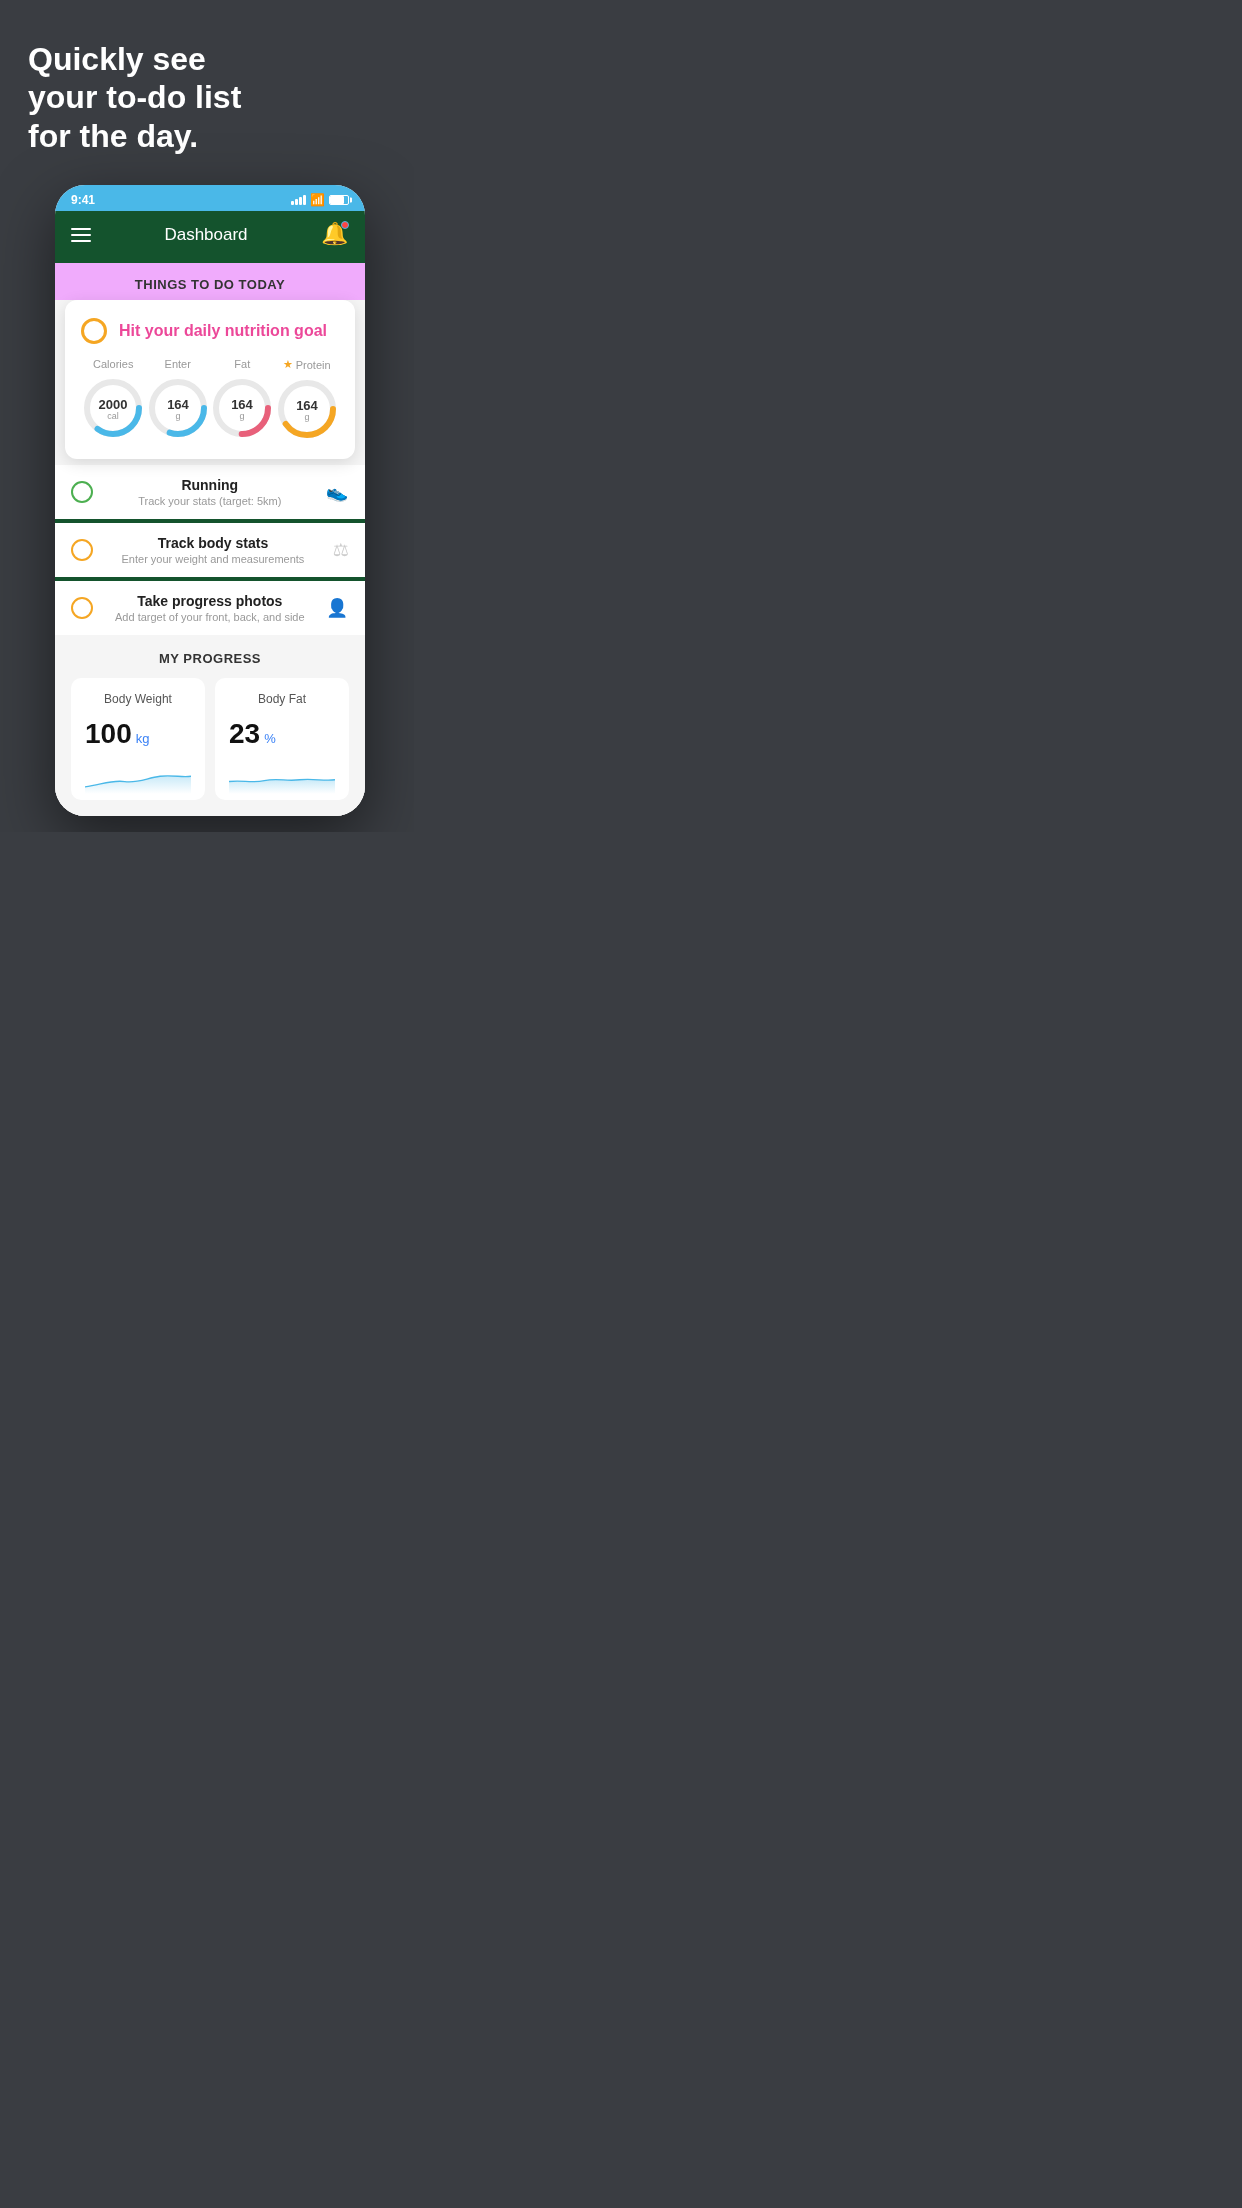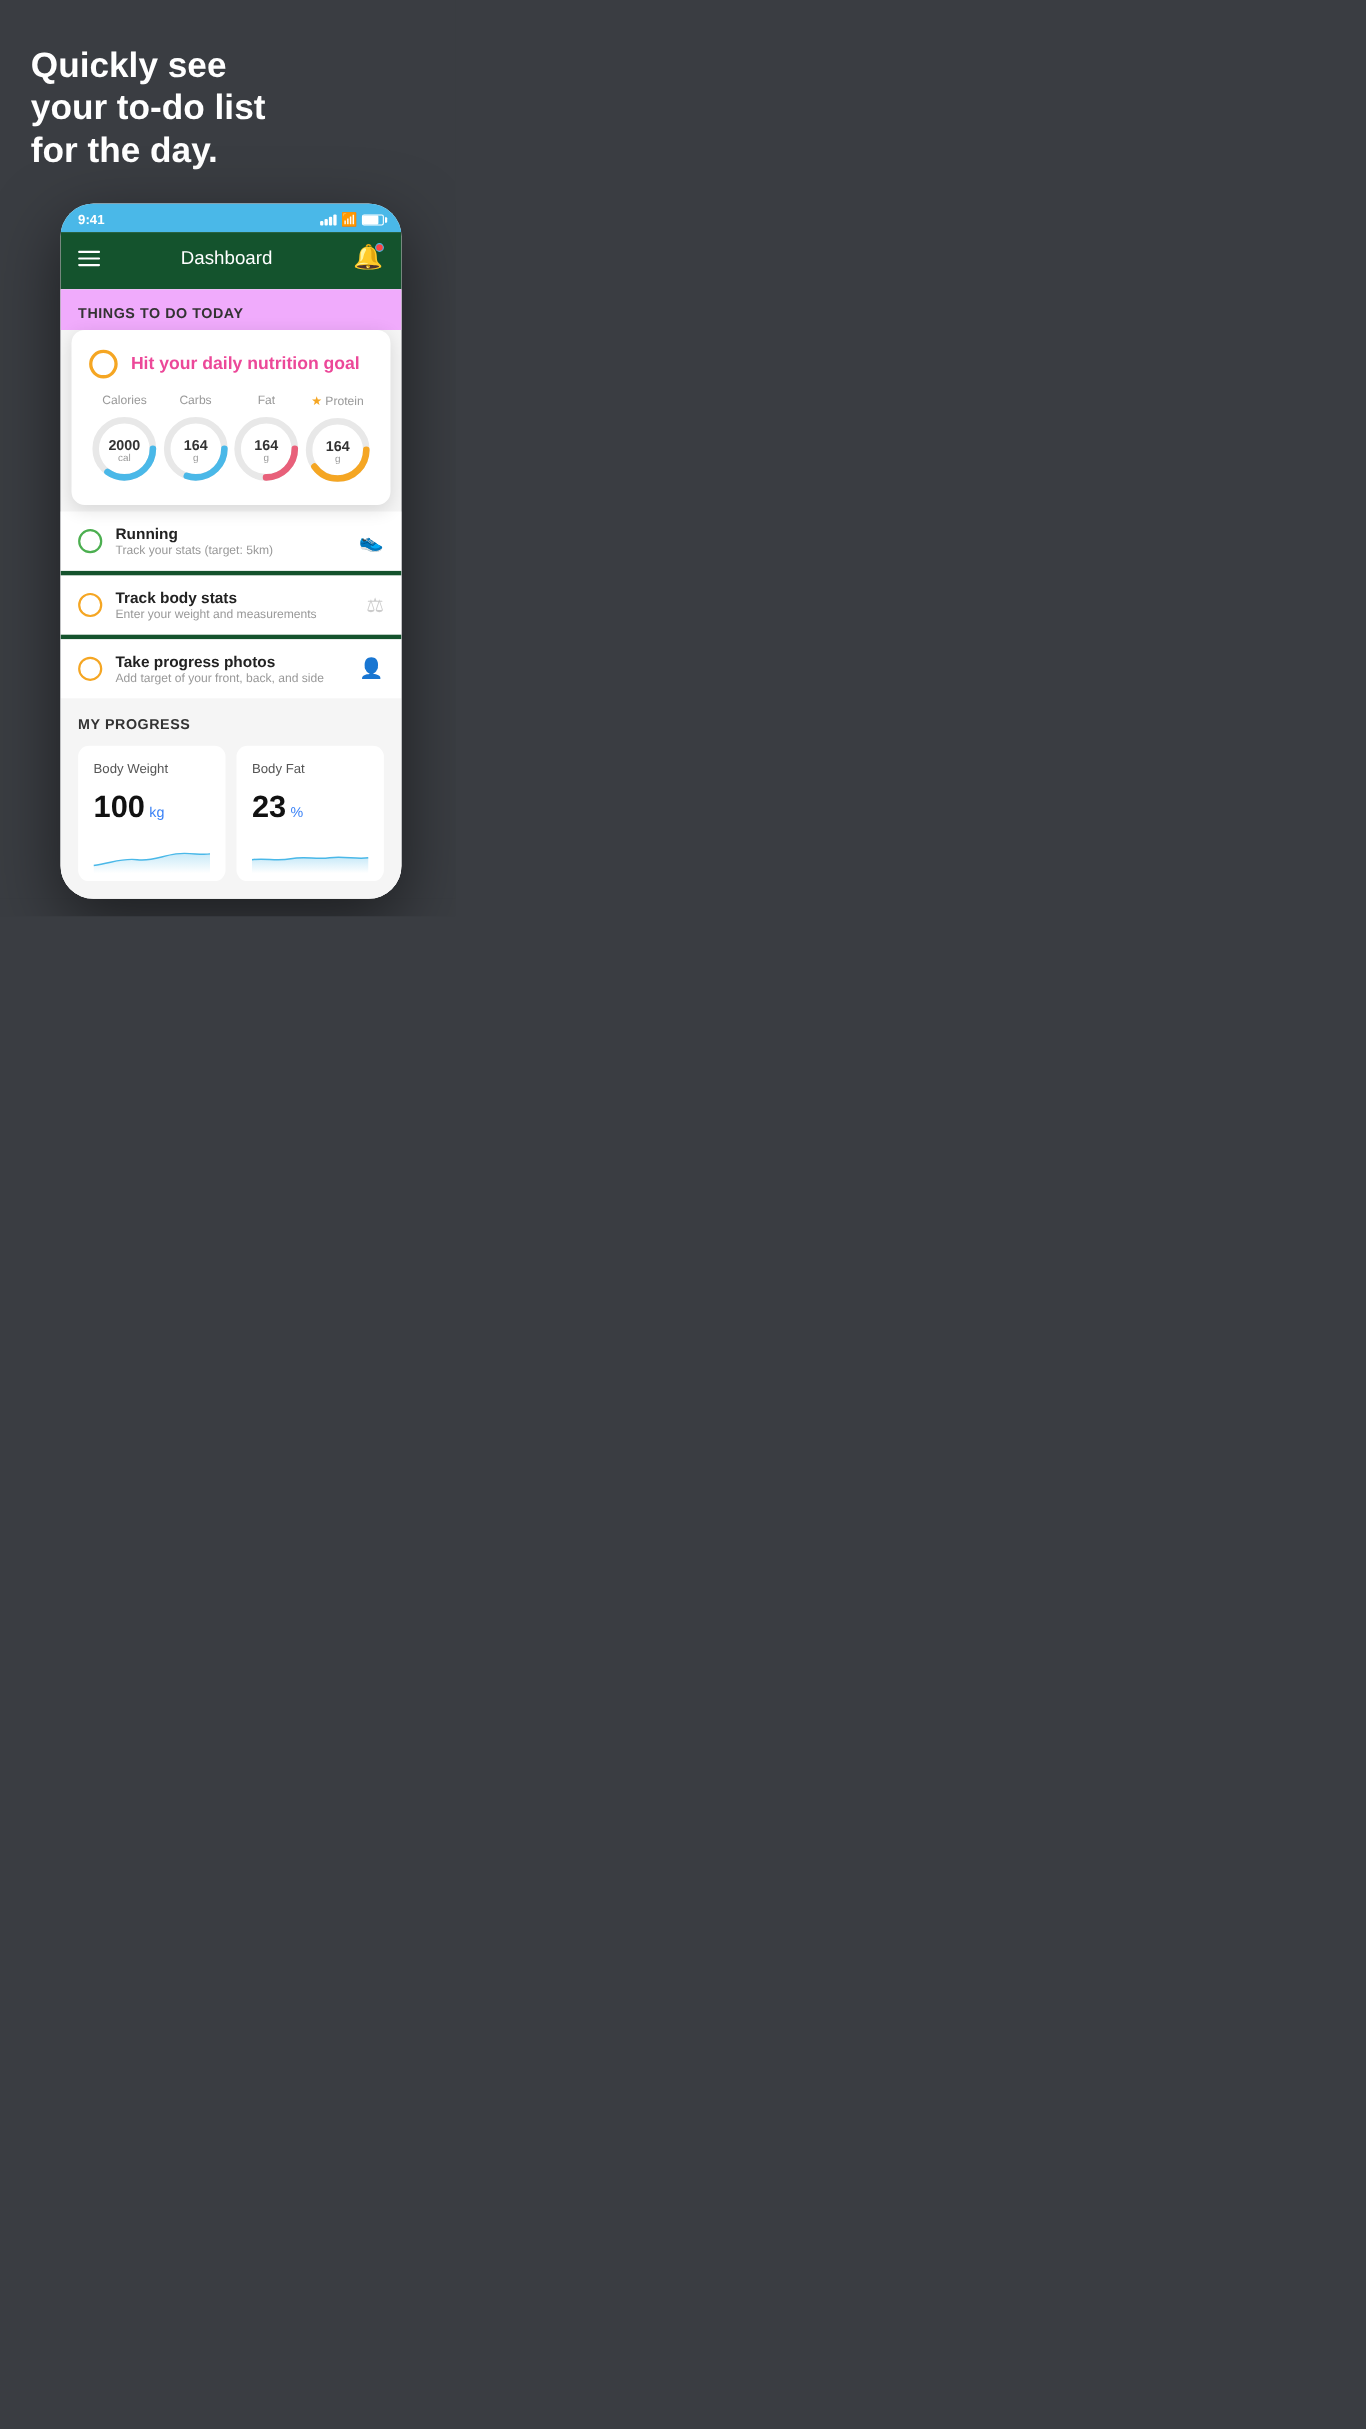--- a/index.html
+++ b/index.html
@@ -25,20 +25,21 @@
       font-weight: 800;
       line-height: 1.2;
       margin-bottom: 30px;
     }
 
     
     .phone-container {
       width: 304px;
       margin: 16px auto;
       position: relative;
+      text-align: center;
     }
 
     .phone-frame {
       width: 310px;
       background: #ffffff;
       border-radius: 30px;
       overflow: hidden;
       box-shadow: 0 20px 60px rgba(0,0,0,0.5);
     }
 
@@ -411,21 +412,21 @@
               <span class="metric-label">Calories</span>
               <svg class="donut-ring" viewBox="0 0 64 64">
                 <circle cx="32" cy="32" r="26" fill="none" stroke="#e8e8e8" stroke-width="6"></circle>
                 <circle cx="32" cy="32" r="26" fill="none" stroke="#4ab8e8" stroke-width="6" stroke-dasharray="97.9 163.4" stroke-dashoffset="40.8" stroke-linecap="round"></circle>
                 <text x="32" y="30" class="donut-value">2000</text>
                 <text x="32" y="41" class="donut-unit">cal</text>
               </svg>
             </div>
 
             <div class="metric-item">
-              <span class="metric-label">Carbs</span>
+              <span class="metric-label">Enter</span>
               <svg class="donut-ring" viewBox="0 0 64 64">
                 <circle cx="32" cy="32" r="26" fill="none" stroke="#e8e8e8" stroke-width="6"></circle>
                 <circle cx="32" cy="32" r="26" fill="none" stroke="#4ab8e8" stroke-width="6" stroke-dasharray="89.9 163.4" stroke-dashoffset="40.8" stroke-linecap="round"></circle>
                 <text x="32" y="30" class="donut-value">164</text>
                 <text x="32" y="41" class="donut-unit">g</text>
               </svg>
             </div>
 
             <div class="metric-item">
               <span class="metric-label">Fat</span>

